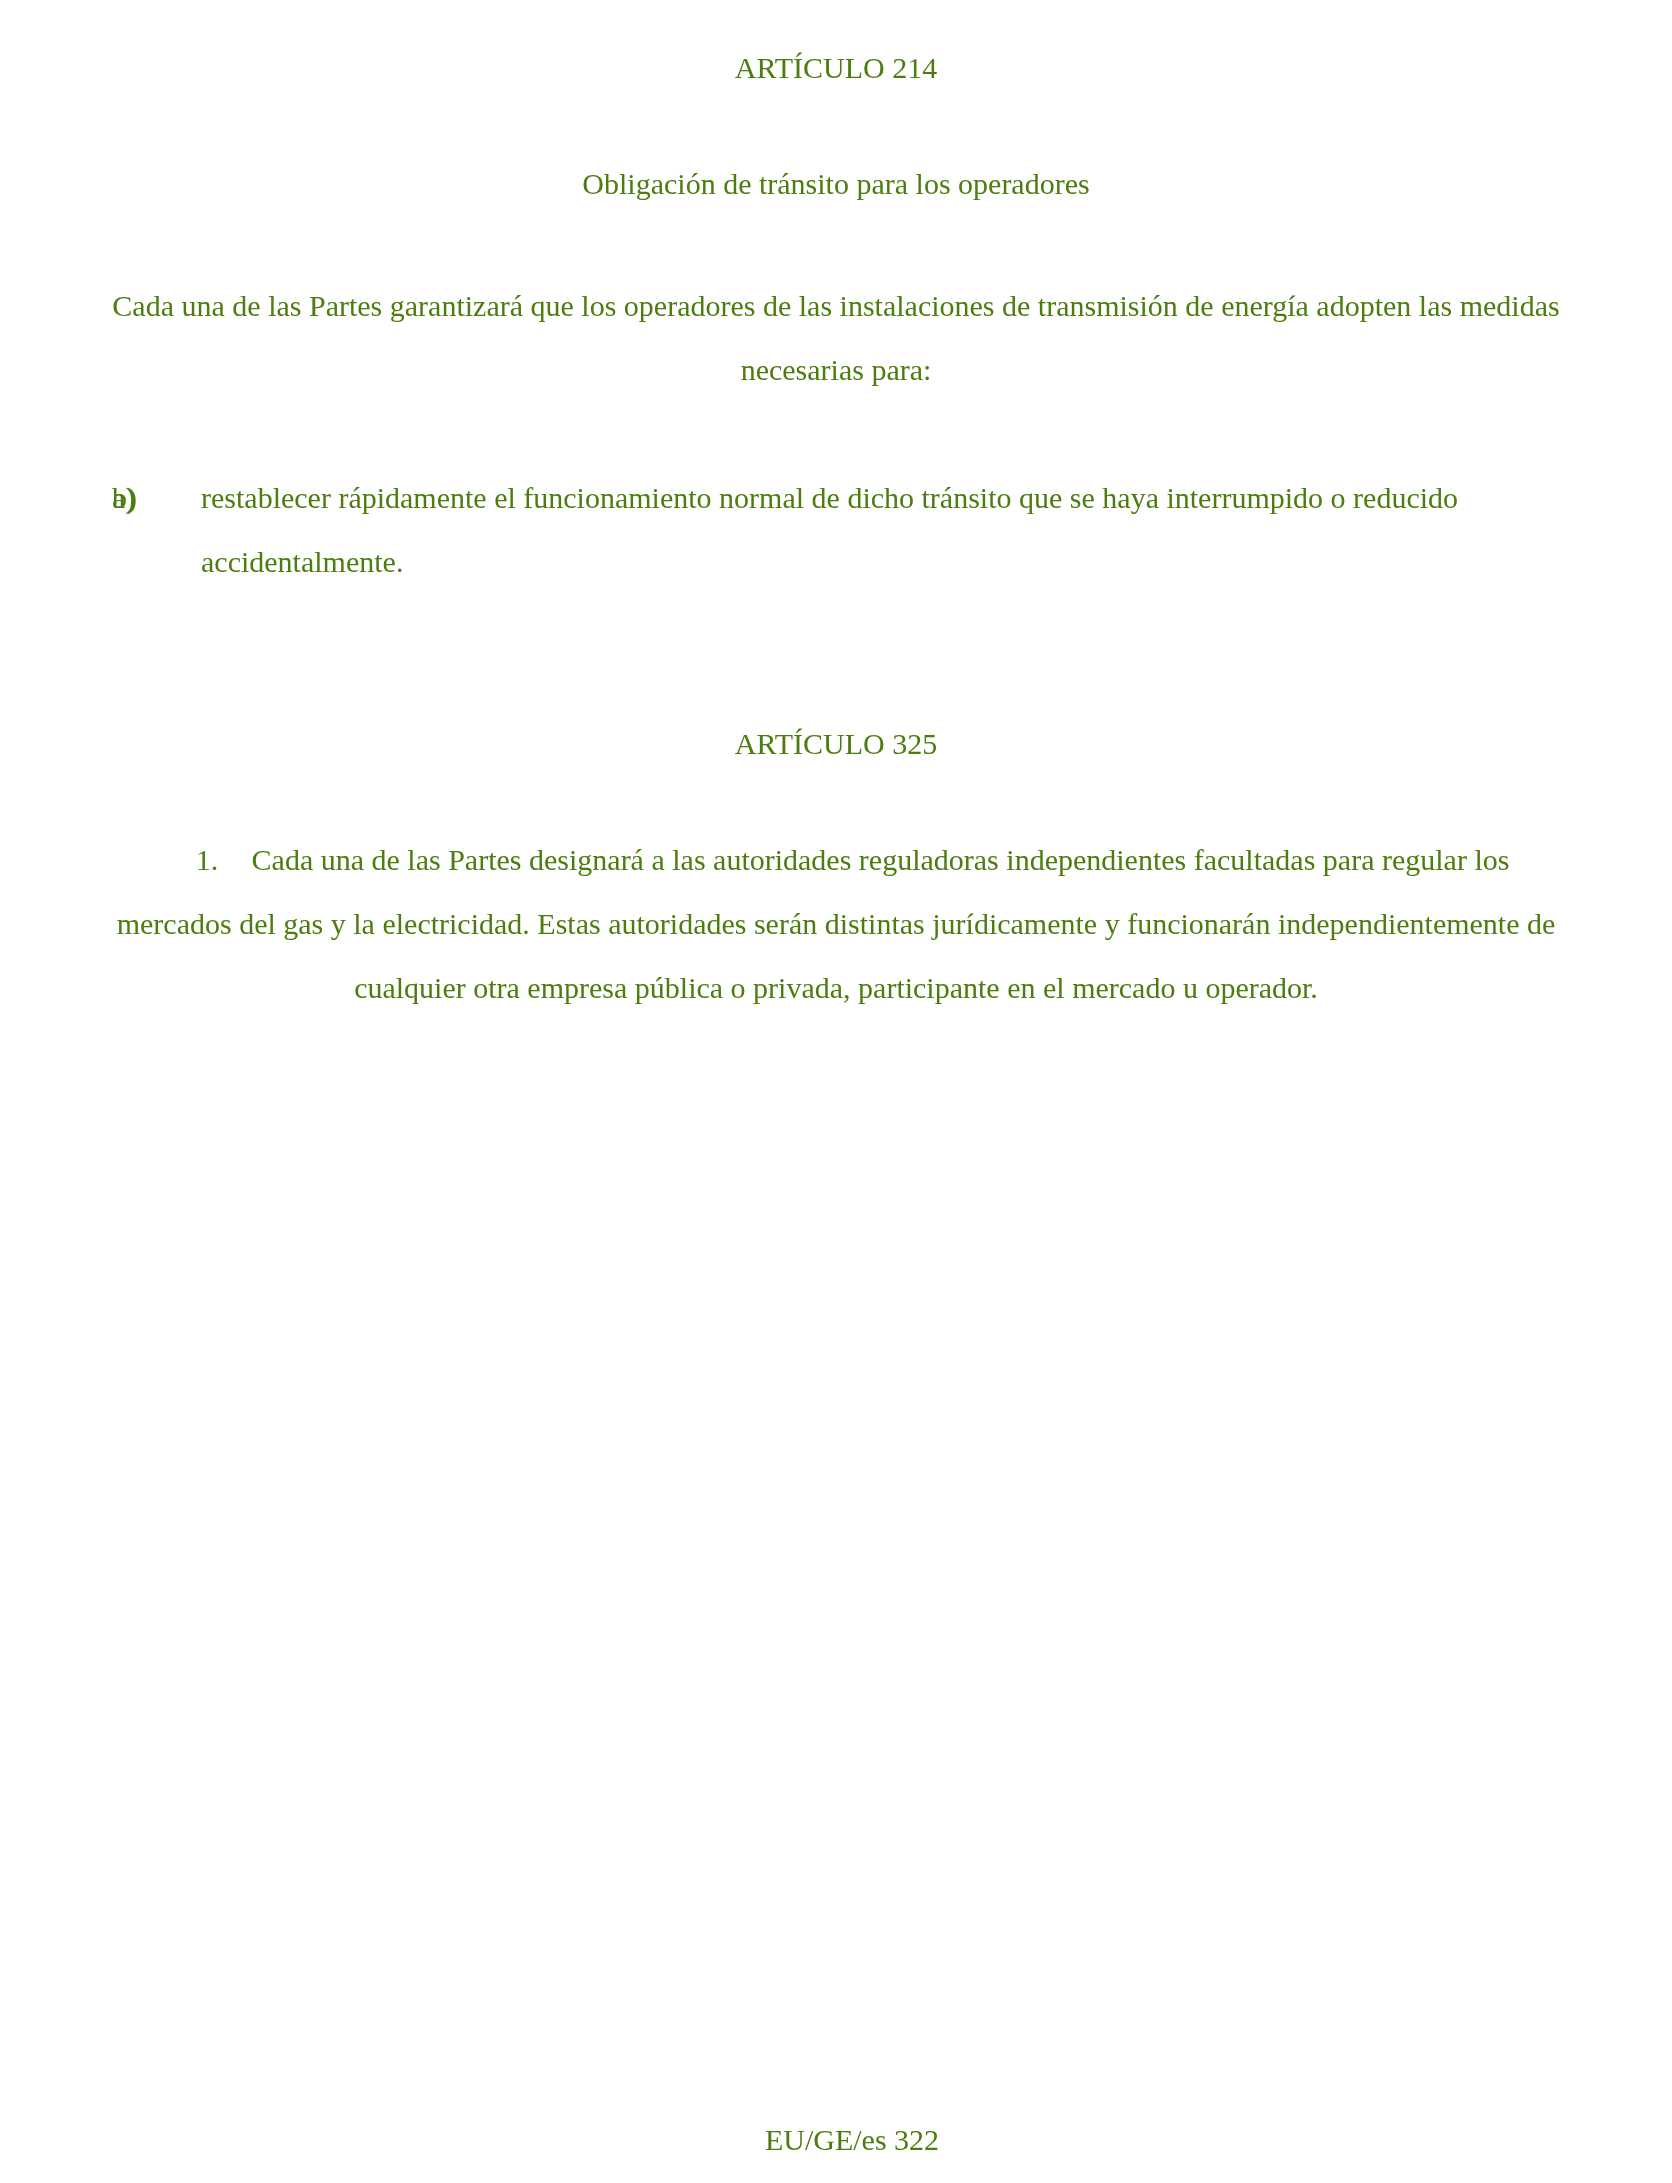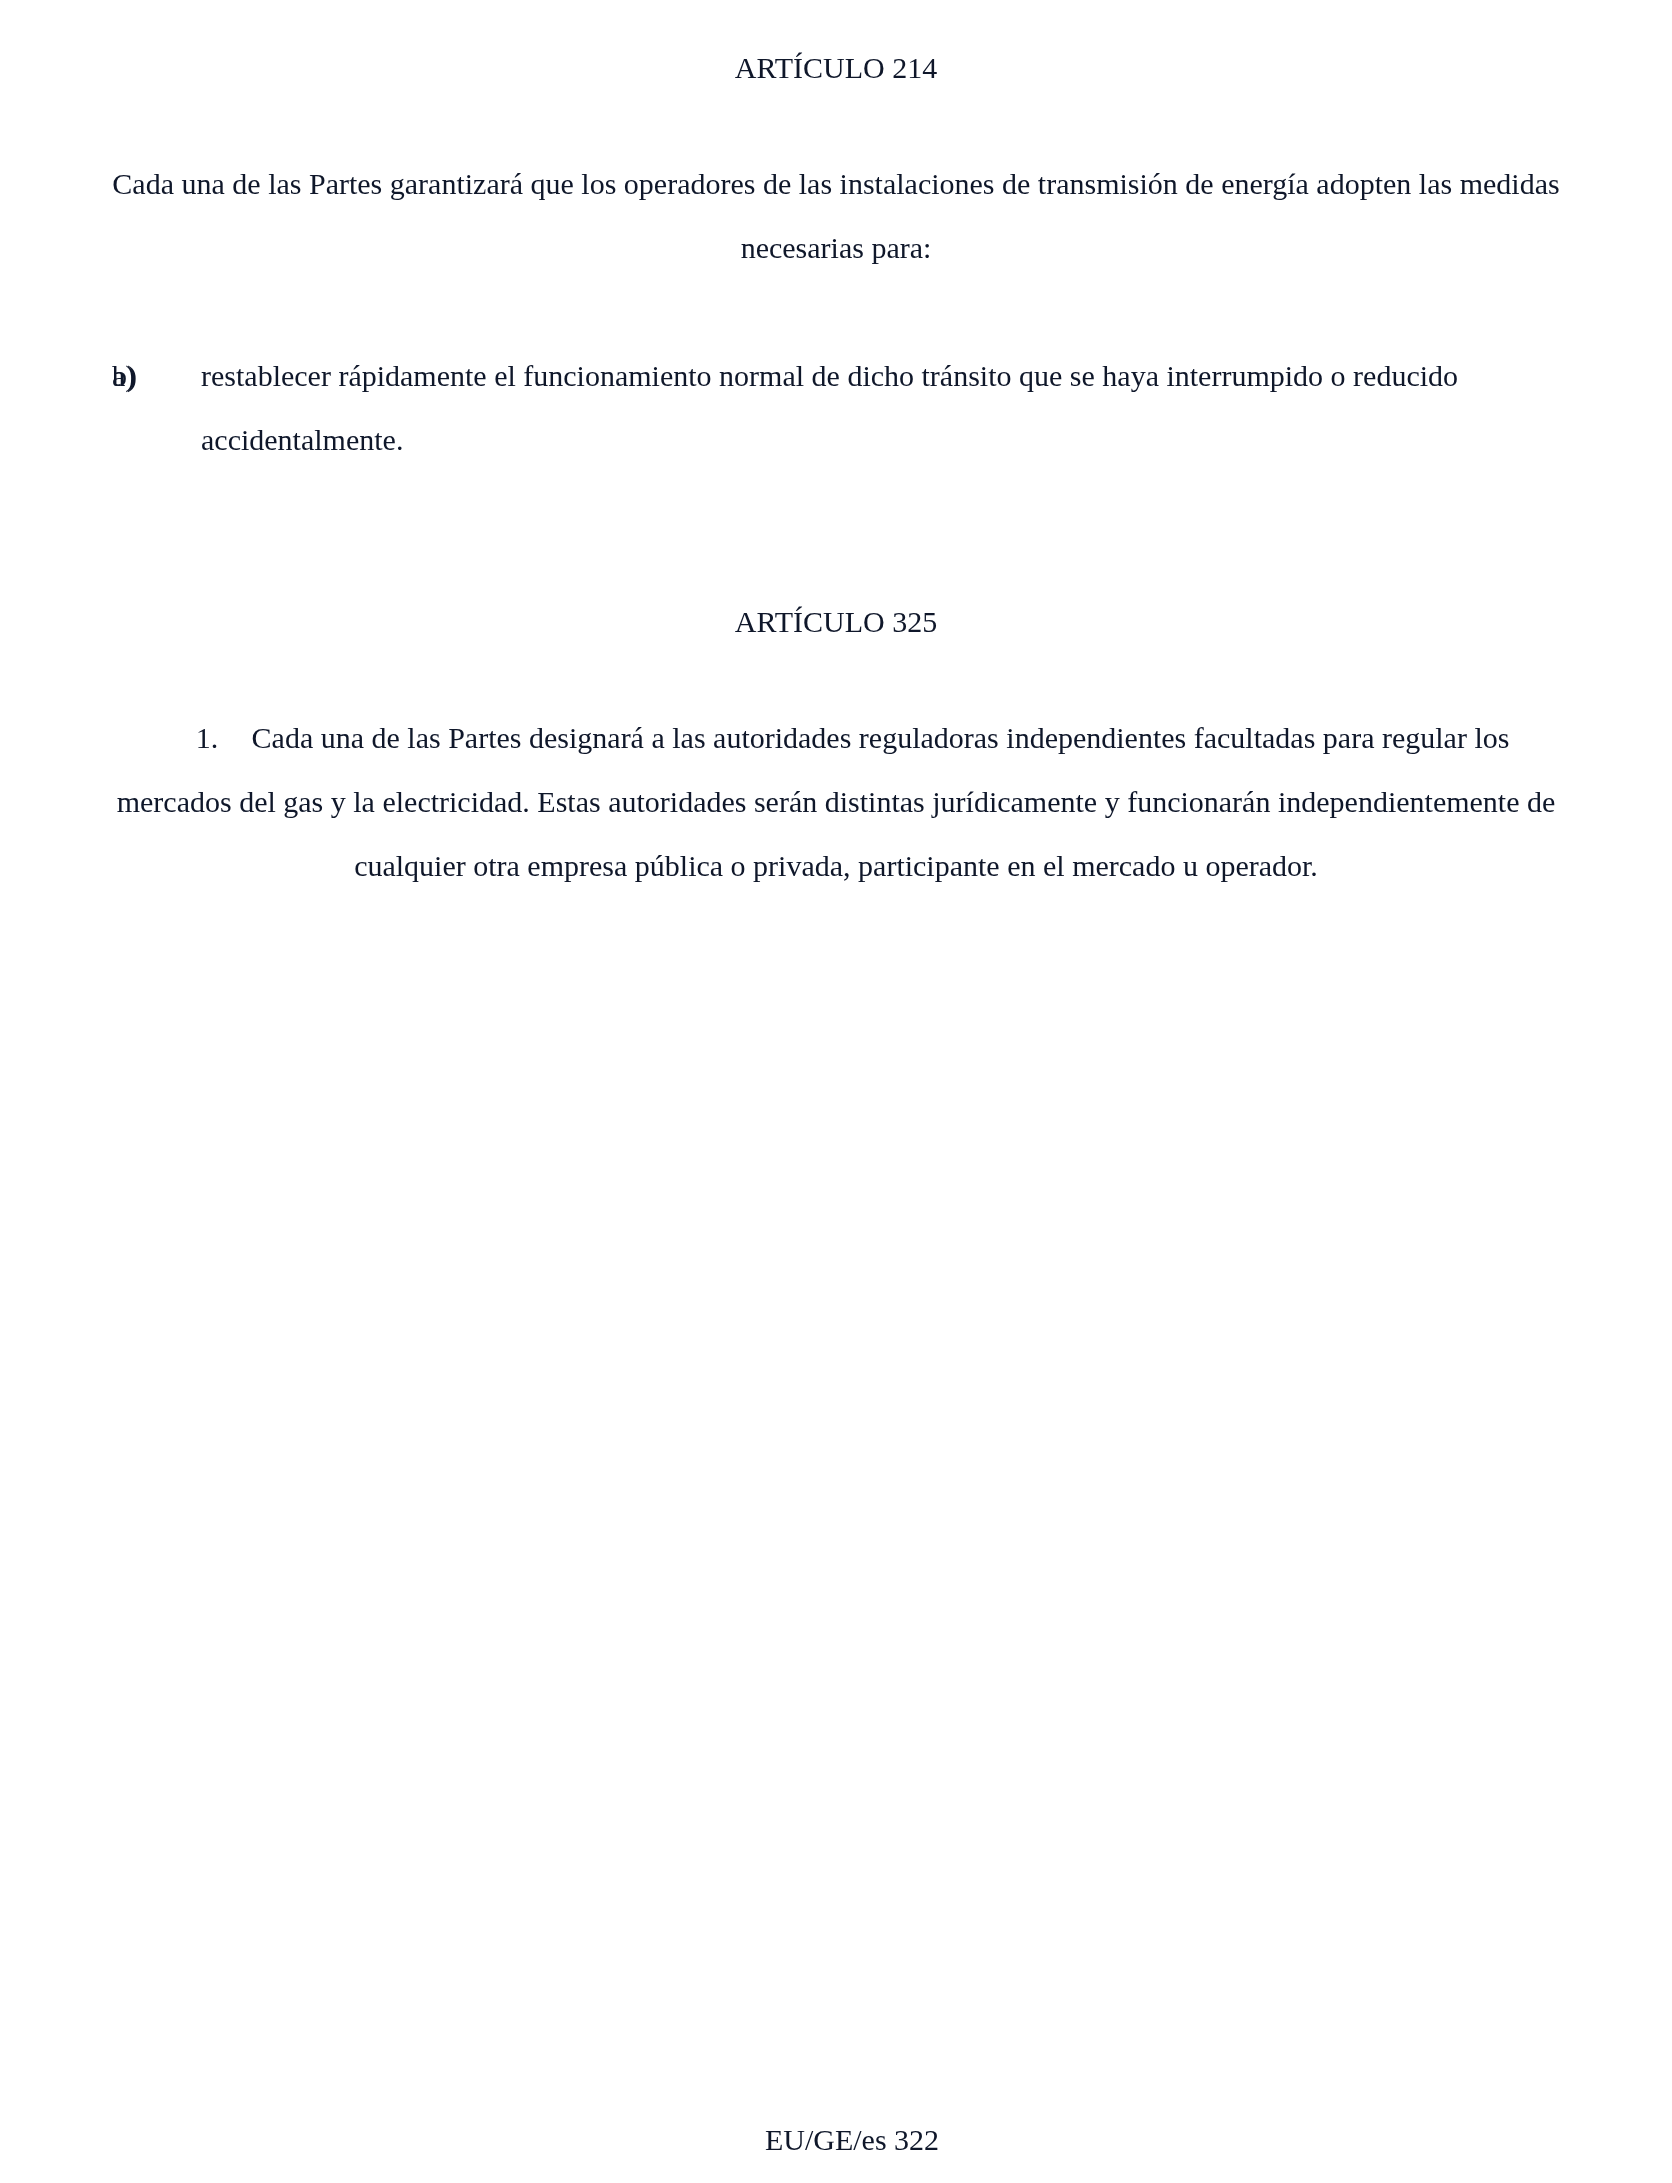--- a/index.html
+++ b/index.html
@@ -10,21 +10,21 @@
   .page {
     position: relative;
     width: 1672px;
     height: 2183px;
     background: #ffffff;
     box-sizing: border-box;
     padding: 36px 112px 0 112px;
     font-family: "Liberation Serif", "DejaVu Serif", serif;
     font-size: 30px;
     line-height: 64px;
-    color: #0f172a;
+    color: #4d7c0f;
   }
   .center {
     text-align: center;
   }
   .heading {
     margin: 0 0 52px 0;
     font-weight: normal;
     font-size: 30px;
   }
   .subheading {
@@ -63,20 +63,21 @@
     line-height: 38px;
   }
 </style>
 </head>
 <body>
 
 <div class="page">
 
   <h1 class="heading center">ARTÍCULO 214</h1>
 
+  <h2 class="subheading center">Obligación de tránsito para los operadores</h2>
 
   <p class="para">Cada una de las Partes garantizará que los operadores de las instalaciones de transmisión de energía adopten las medidas necesarias para:</p>
 
   <div class="list-item">
     <span class="label">a)</span>
   </div>
 
   <div class="list-item">
     <span class="label">b)</span>
     <span>restablecer rápidamente el funcionamiento normal de dicho tránsito que se haya interrumpido o reducido accidentalmente.</span>

